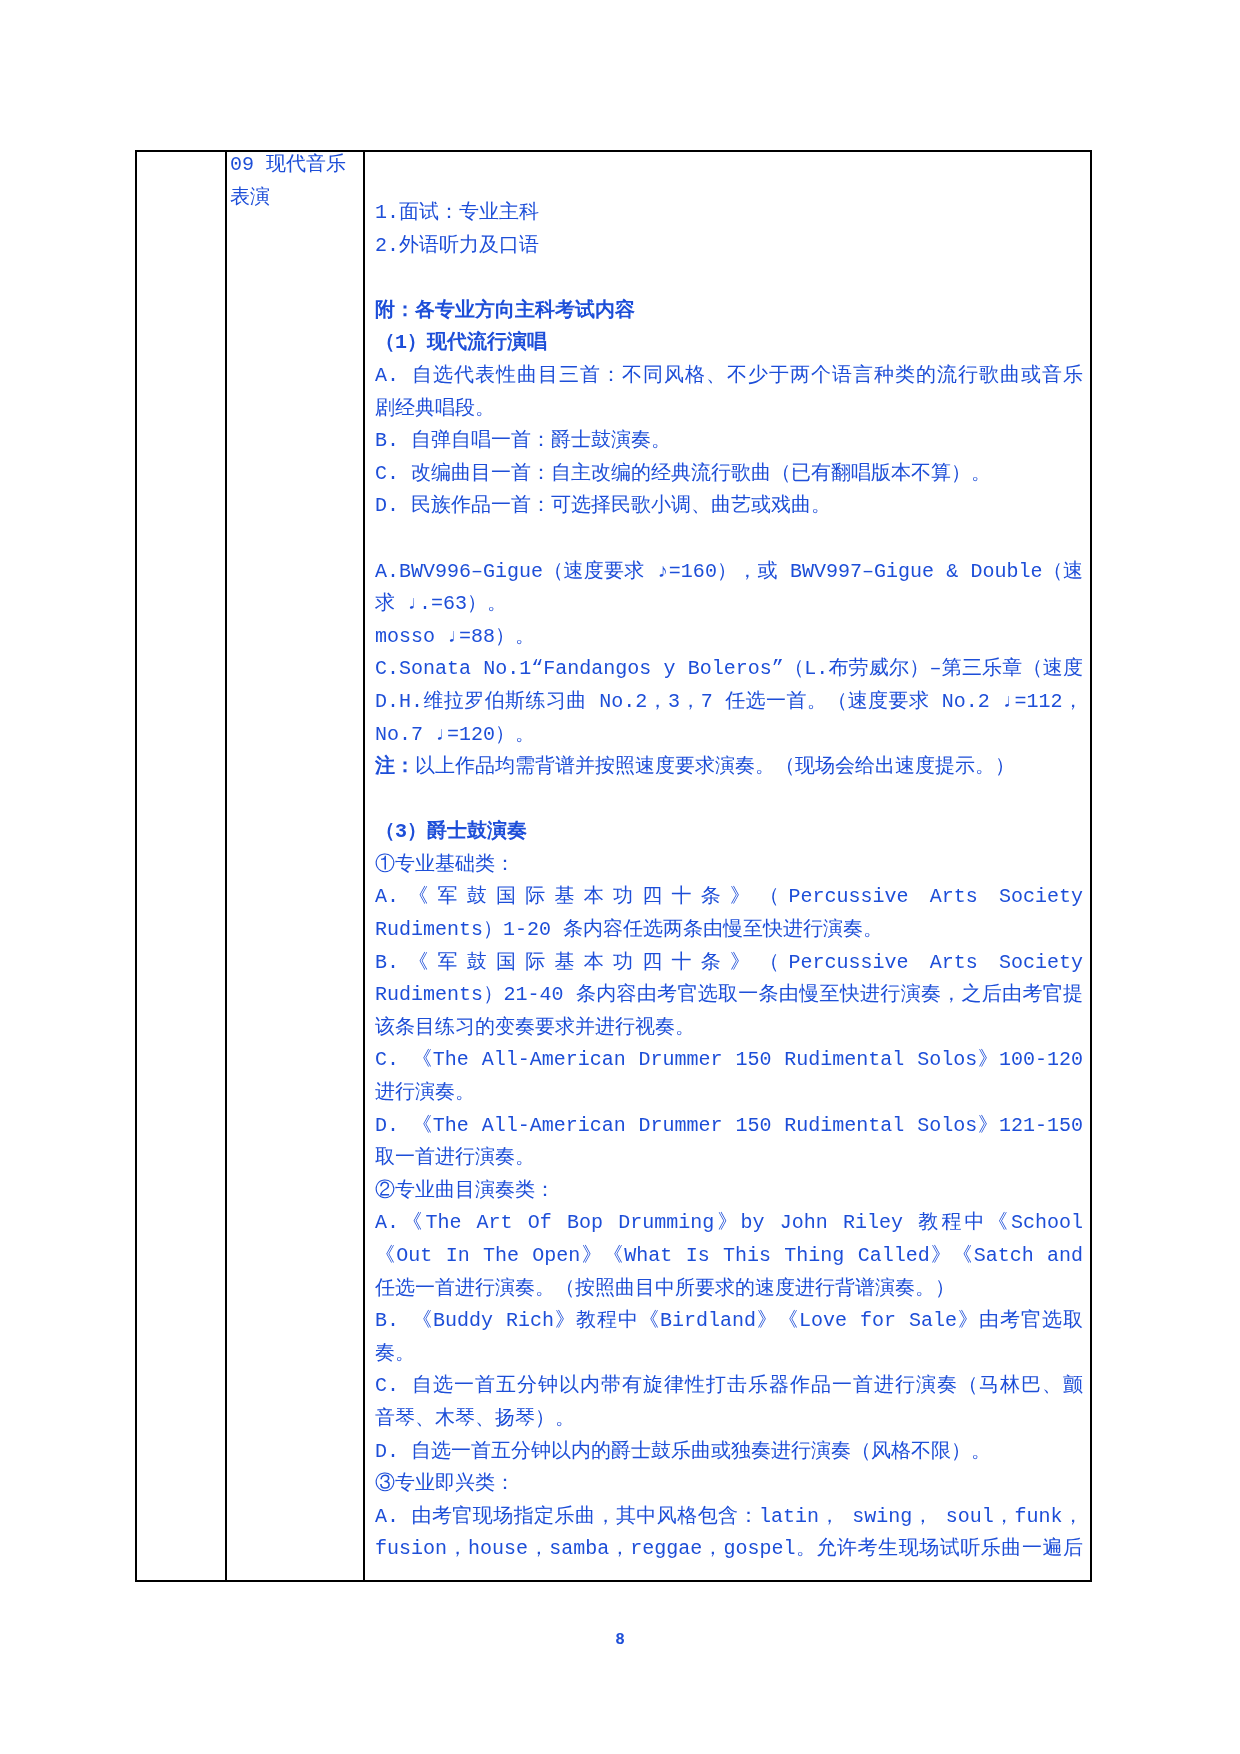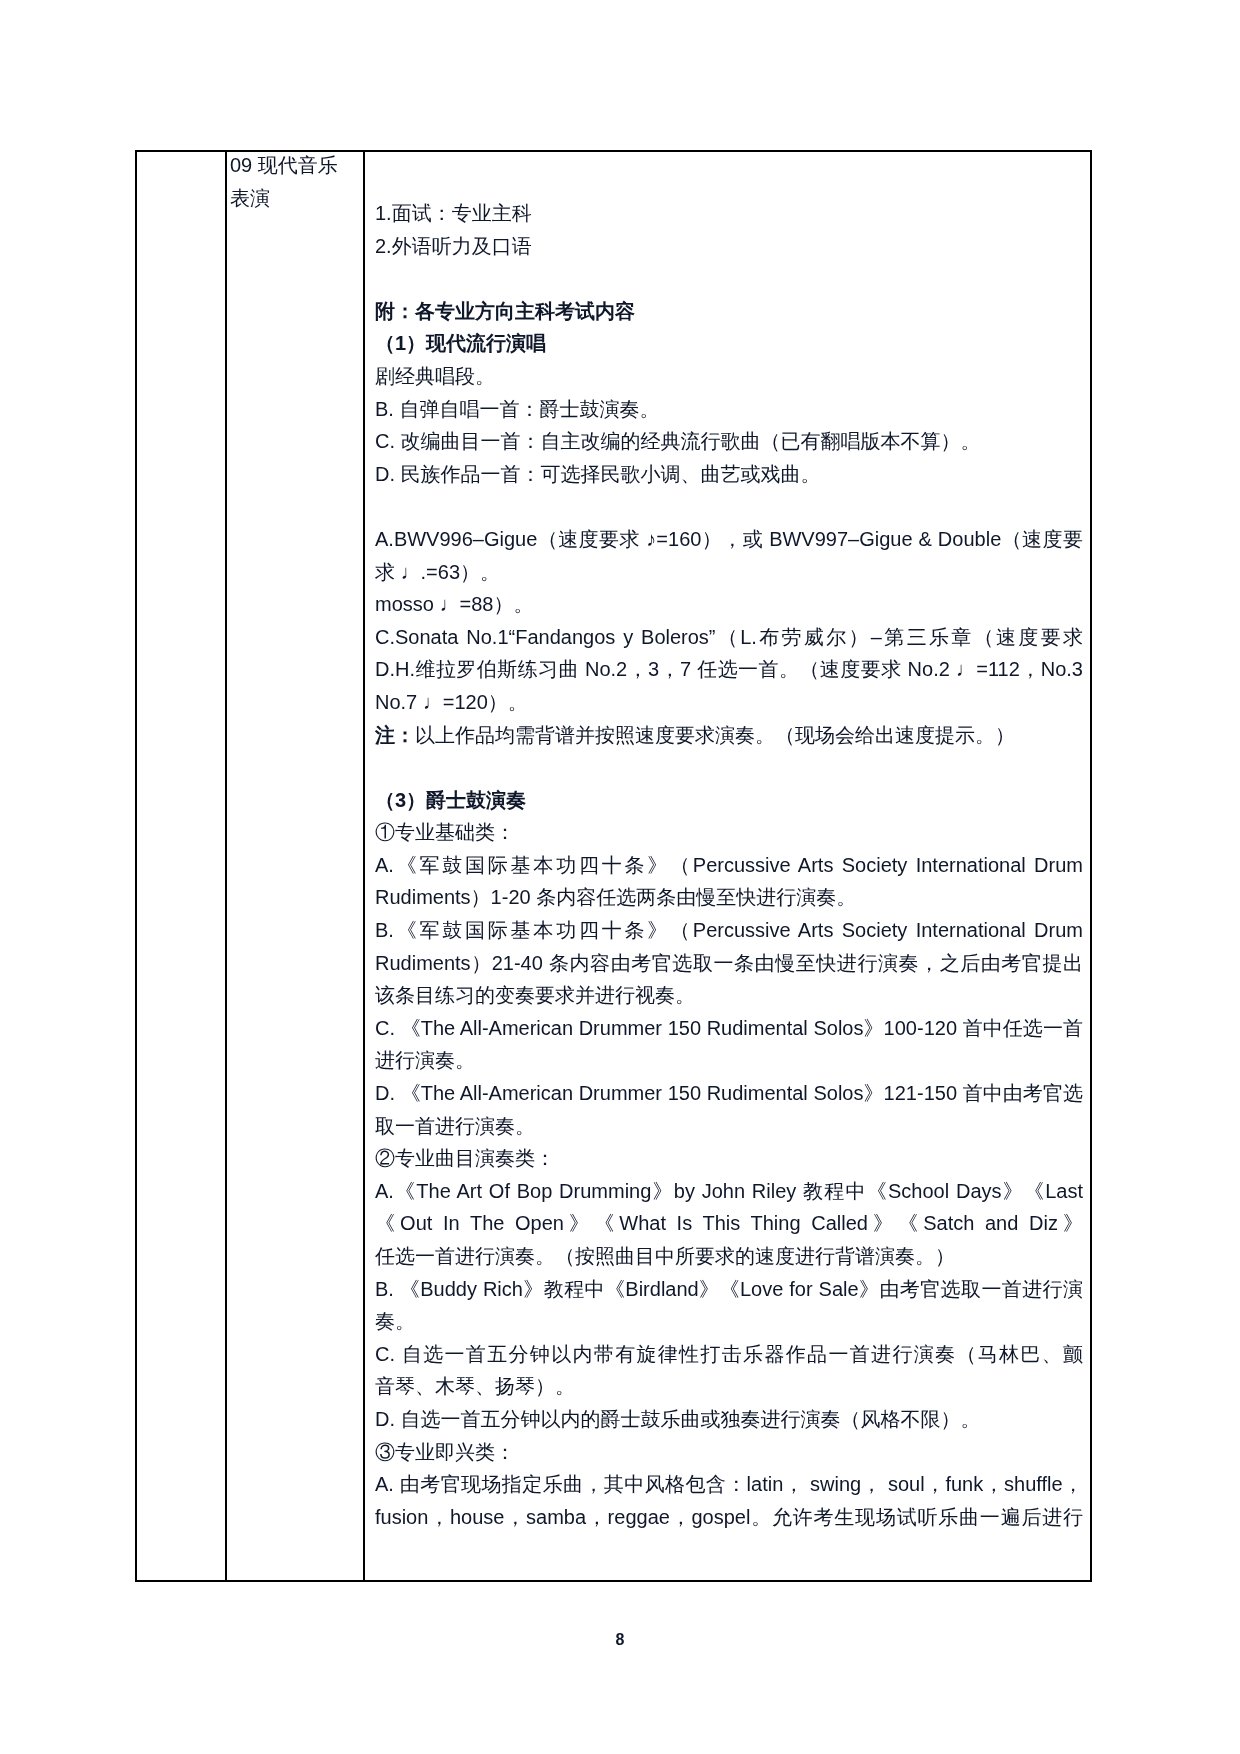--- a/index.html
+++ b/index.html
@@ -1,22 +1,22 @@
 <!DOCTYPE html>
 <html><head>
   <meta charset="utf-8">
   <style>
     html, body { margin: 0; padding: 0; background: #ffffff; }
     .page {
       position: relative;
       width: 1240px;
       height: 1754px;
       background: #ffffff;
-      color: #0f172a;
-      font-family: Liberation Sans, sans-serif;
+      color: #1d4ed8;
+      font-family: Liberation Mono, monospace;
       overflow: hidden;
     }
     .frame {
       position: absolute;
       left: 135px;
       top: 150px;
       width: 957px;
       height: 1432px;
       border: 2px solid #000;
       box-sizing: border-box;
@@ -92,20 +92,21 @@
   </div>
 
   <div class="col-content">
     <div class="ln">1.面试：专业主科</div>
     <div class="ln">2.外语听力及口语</div>
     <div class="ln blank"></div>
 
     <div class="ln b">附：各专业方向主科考试内容</div>
 
     <div class="ln b">（1）现代流行演唱</div>
+    <div class="ln full">A. 自选代表性曲目三首：不同风格、不少于两个语言种类的流行歌曲或音乐</div>
     <div class="ln">剧经典唱段。</div>
     <div class="ln">B. 自弹自唱一首：爵士鼓演奏。</div>
     <div class="ln">C. 改编曲目一首：自主改编的经典流行歌曲（已有翻唱版本不算）。</div>
     <div class="ln">D. 民族作品一首：可选择民歌小调、曲艺或戏曲。</div>
     <div class="ln blank"></div>
 
     <div class="ln full">A.BWV996–Gigue（速度要求 ♪=160），或 BWV997–Gigue &amp; Double（速度要</div>
     <div class="ln">求 ♩.=63）。</div>
     <div class="ln">mosso ♩=88）。</div>
     <div class="ln full">C.Sonata No.1“Fandangos y Boleros”（L.布劳威尔）–第三乐章（速度要求 ♩.=76）</div>

